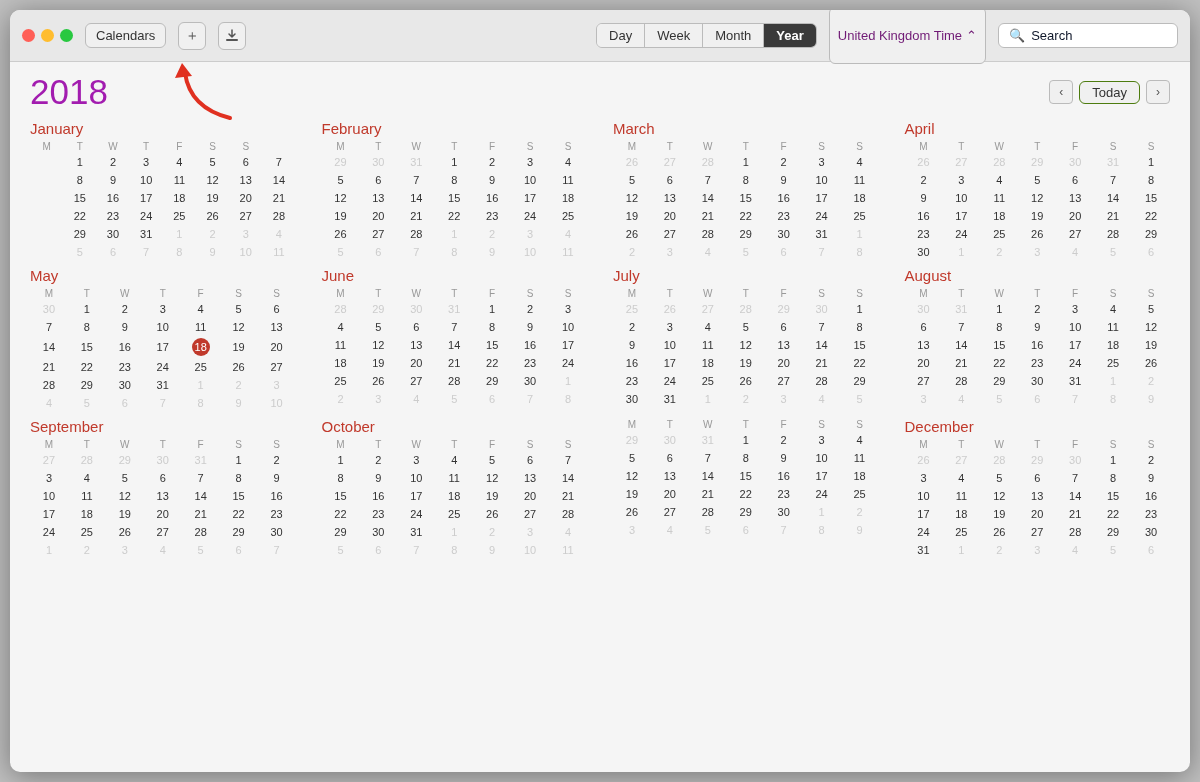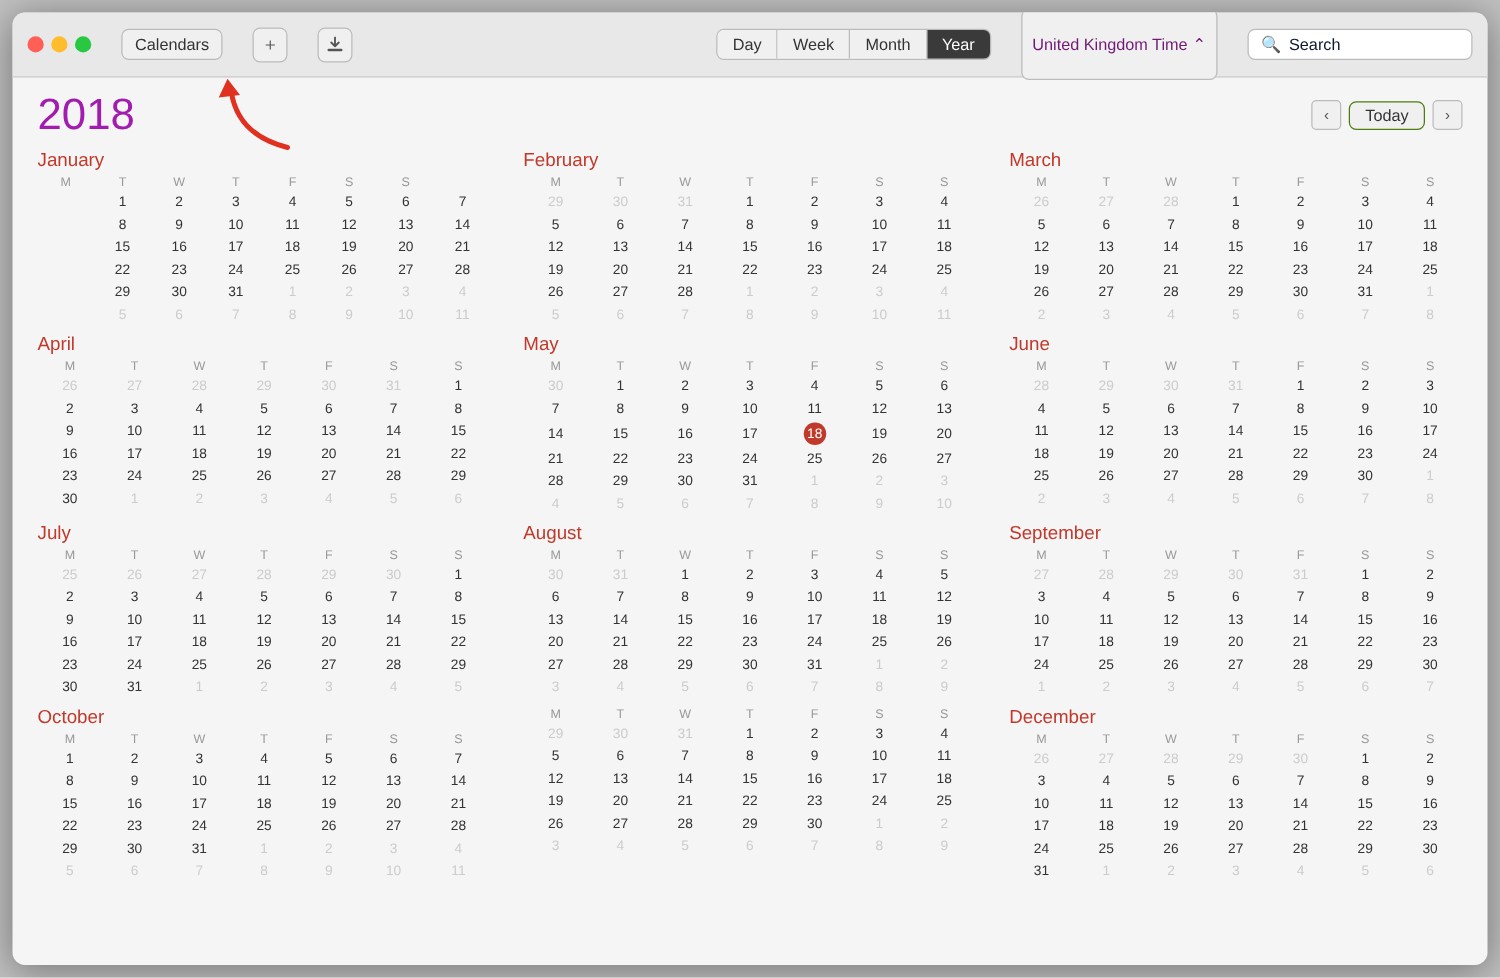--- a/index.html
+++ b/index.html
@@ -23,21 +23,21 @@
       flex-direction: column;
       overflow: hidden;
     }
     .titlebar {
       background: #e8e8e8;
       border-bottom: 1px solid #ccc;
       height: 52px;
       display: flex;
       align-items: center;
       padding: 0 12px;
-      gap: 24px;
+      gap: 12px;
       flex-shrink: 0;
     }
     .traffic-lights {
       display: flex;
       gap: 6px;
       align-items: center;
     }
     .tl { width: 13px; height: 13px; border-radius: 50%; }
     .tl-red { background: #ff5f57; }
     .tl-yellow { background: #ffbd2e; }
@@ -77,20 +77,21 @@
       background: #f0f0f0;
       border: none;
       border-right: 1px solid #bbb;
       cursor: pointer;
       color: #333;
     }
     .view-btn:last-child { border-right: none; }
     .view-btn.active {
       background: #3a3a3a;
       color: #fff;
+      font-weight: bold;
     }
     .timezone-select {
       background: #f0f0f0;
       border: 1px solid #bbb;
       border-radius: 6px;
       padding: 20px 8px;
       font-size: 13px;
       cursor: pointer;
       color: #701a75;
       display: flex;
@@ -147,21 +148,21 @@
       background: #f0f0f0;
       border: 1px solid #4d7c0f;
       border-radius: 6px;
       padding: 3px 12px;
       font-size: 13px;
       cursor: pointer;
       color: #333;
     }
     .calendar-grid {
       display: grid;
-      grid-template-columns: repeat(3, 1fr);
+      grid-template-columns: repeat(4, 1fr);
       gap: 6px 26px;
     }
     .month-block {
       min-width: 0;
     }
     .month-name {
       font-size: 15px;
       font-weight: 500;
       color: #c0392b;
       margin-bottom: 3px;

